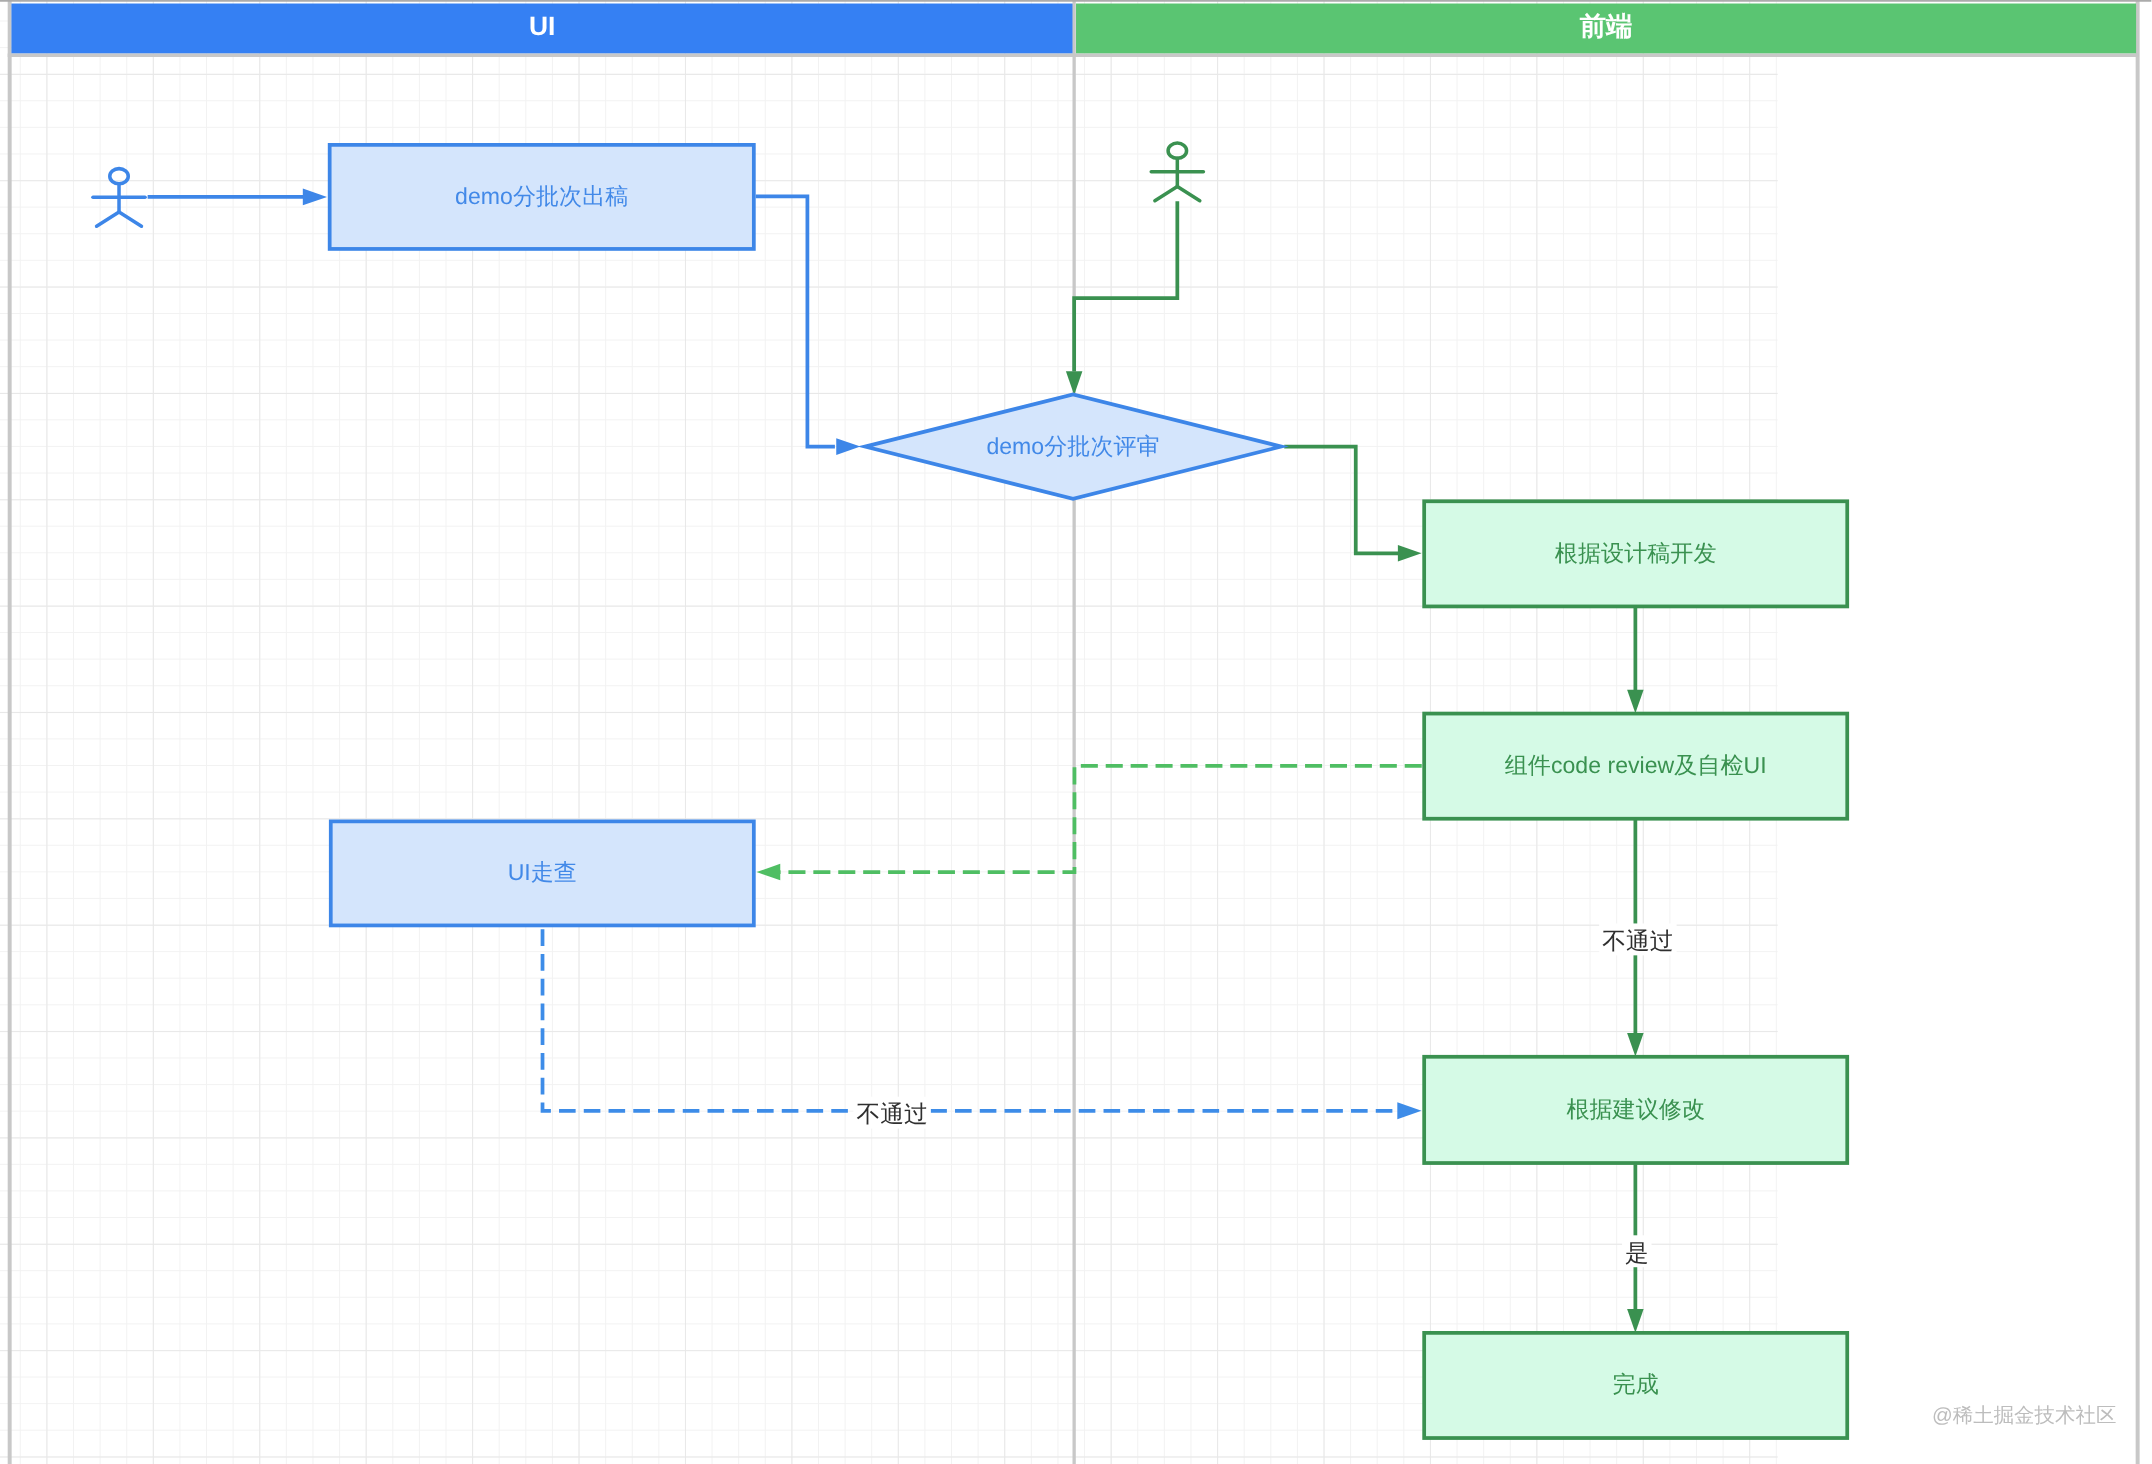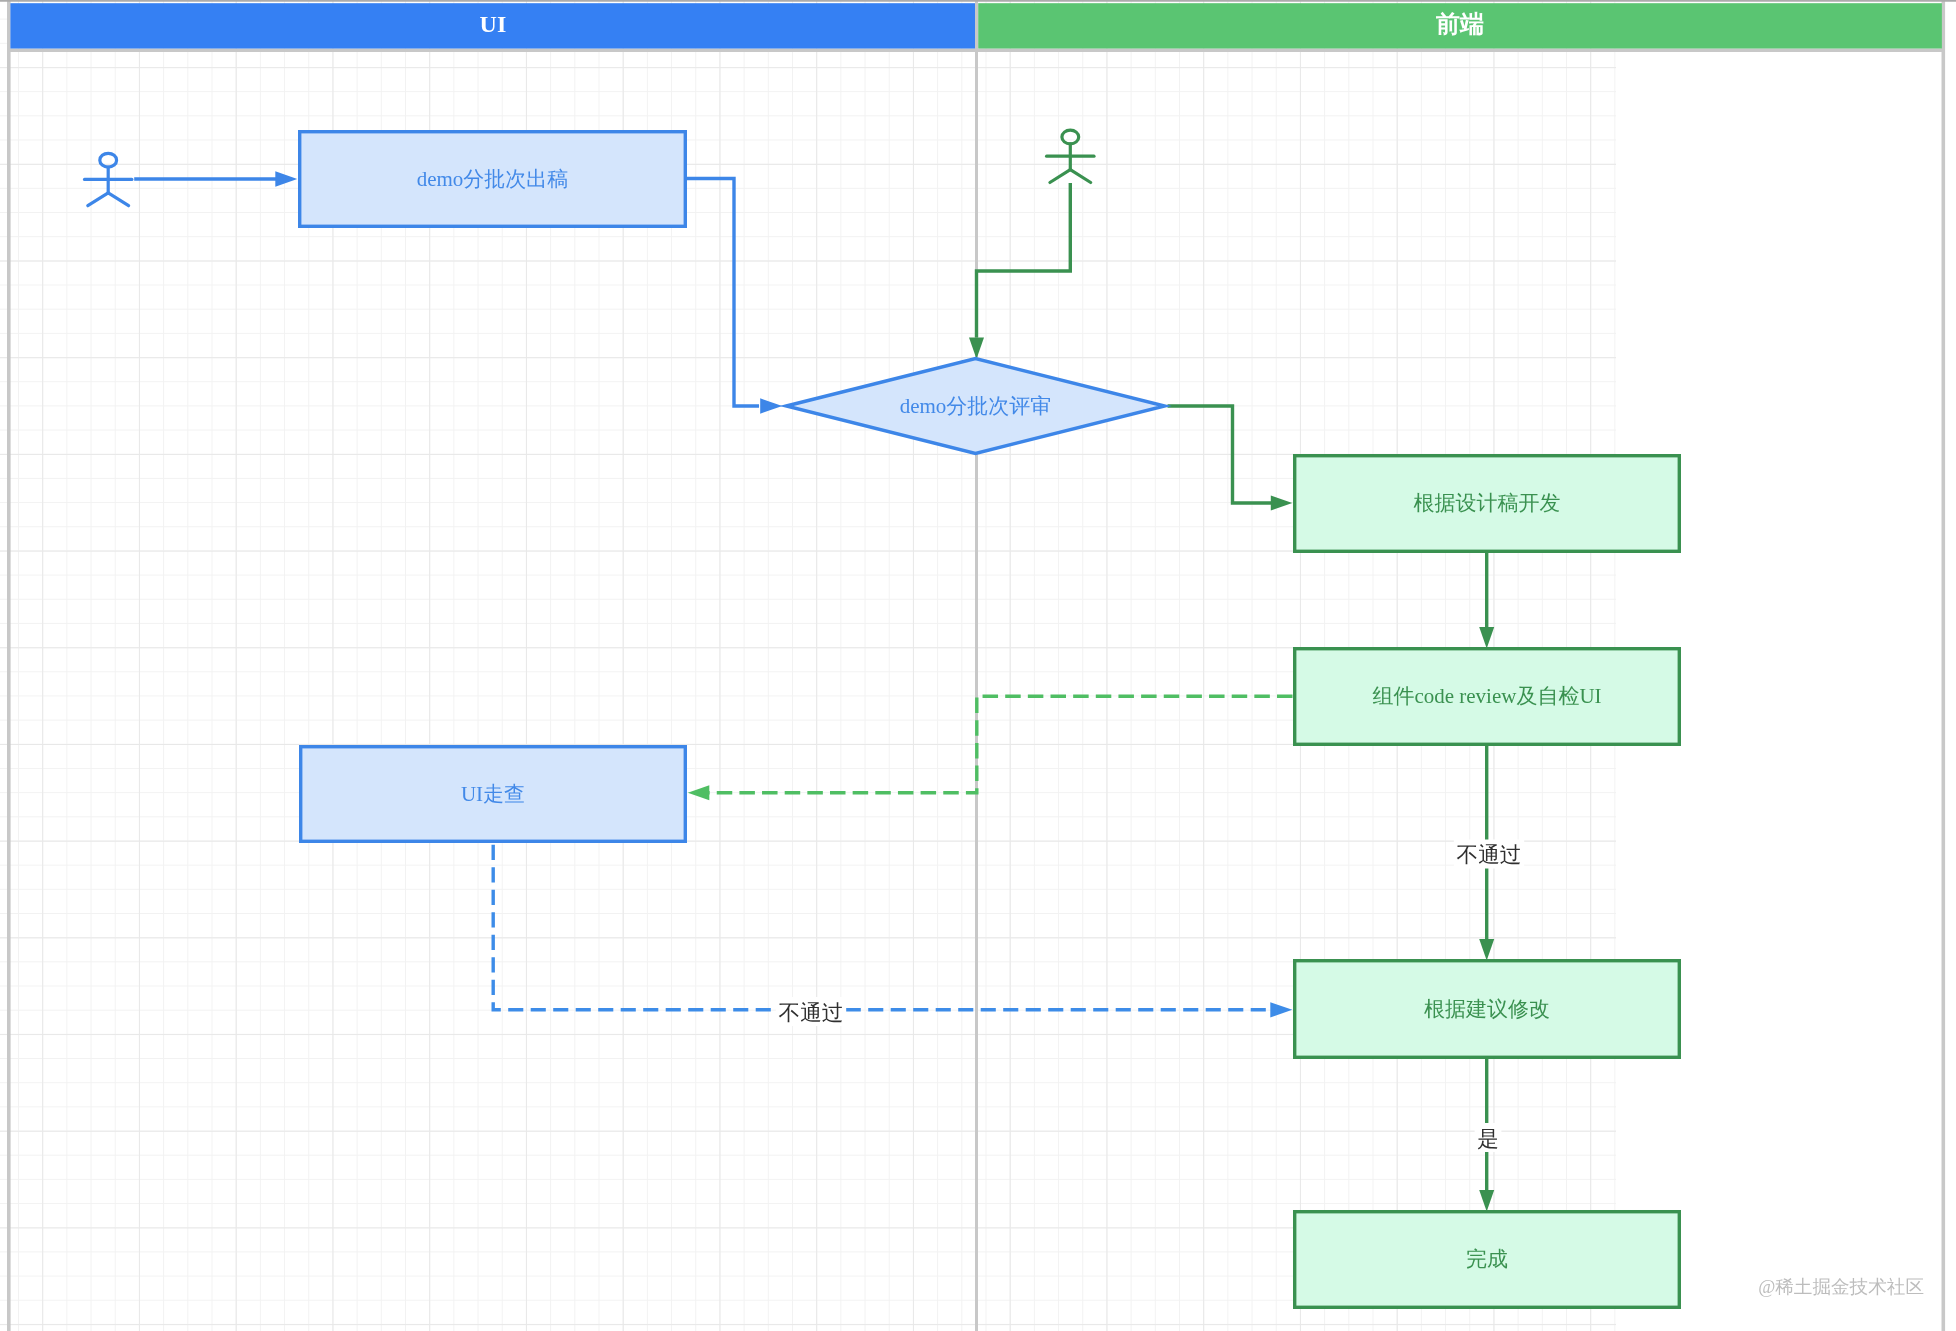--- a/index.html
+++ b/index.html
@@ -1,20 +1,20 @@
 <!DOCTYPE html>
 <html><head>
 <meta charset="utf-8">
 <title>swimlane</title>
 <style>
   html, body { margin:0; padding:0; background:#ffffff; }
   body { width:1956px; height:1331px; overflow:hidden;
          font-family:"Liberation Sans", sans-serif;
          -webkit-font-smoothing:antialiased; }
-  #canvas { position:relative; width:1616px; height:1331px; background:#ffffff;font-family:Liberation Serif, serif; }
+  #canvas { position:relative; width:1616px; height:1331px; background:#ffffff; }
   #grid { position:absolute; inset:0;
     background-image:
       linear-gradient(to right,  #e8e8e8 0px, #e8e8e8 1.3px, transparent 1.3px),
       linear-gradient(to bottom, #e8e8e8 0px, #e8e8e8 1.3px, transparent 1.3px),
       linear-gradient(to right,  #f2f2f2 0px, #f2f2f2 1.3px, transparent 1.3px),
       linear-gradient(to bottom, #f2f2f2 0px, #f2f2f2 1.3px, transparent 1.3px);
     background-size: 96.75px 96.7px, 96.75px 96.7px, 24.1875px 24.175px, 24.1875px 24.175px;
     background-position: 42.2px 67.2px, 42.2px 67.2px, 18px 18.65px, 18px 18.65px;
   }
   #diagram { position:absolute; left:0; top:0; }

